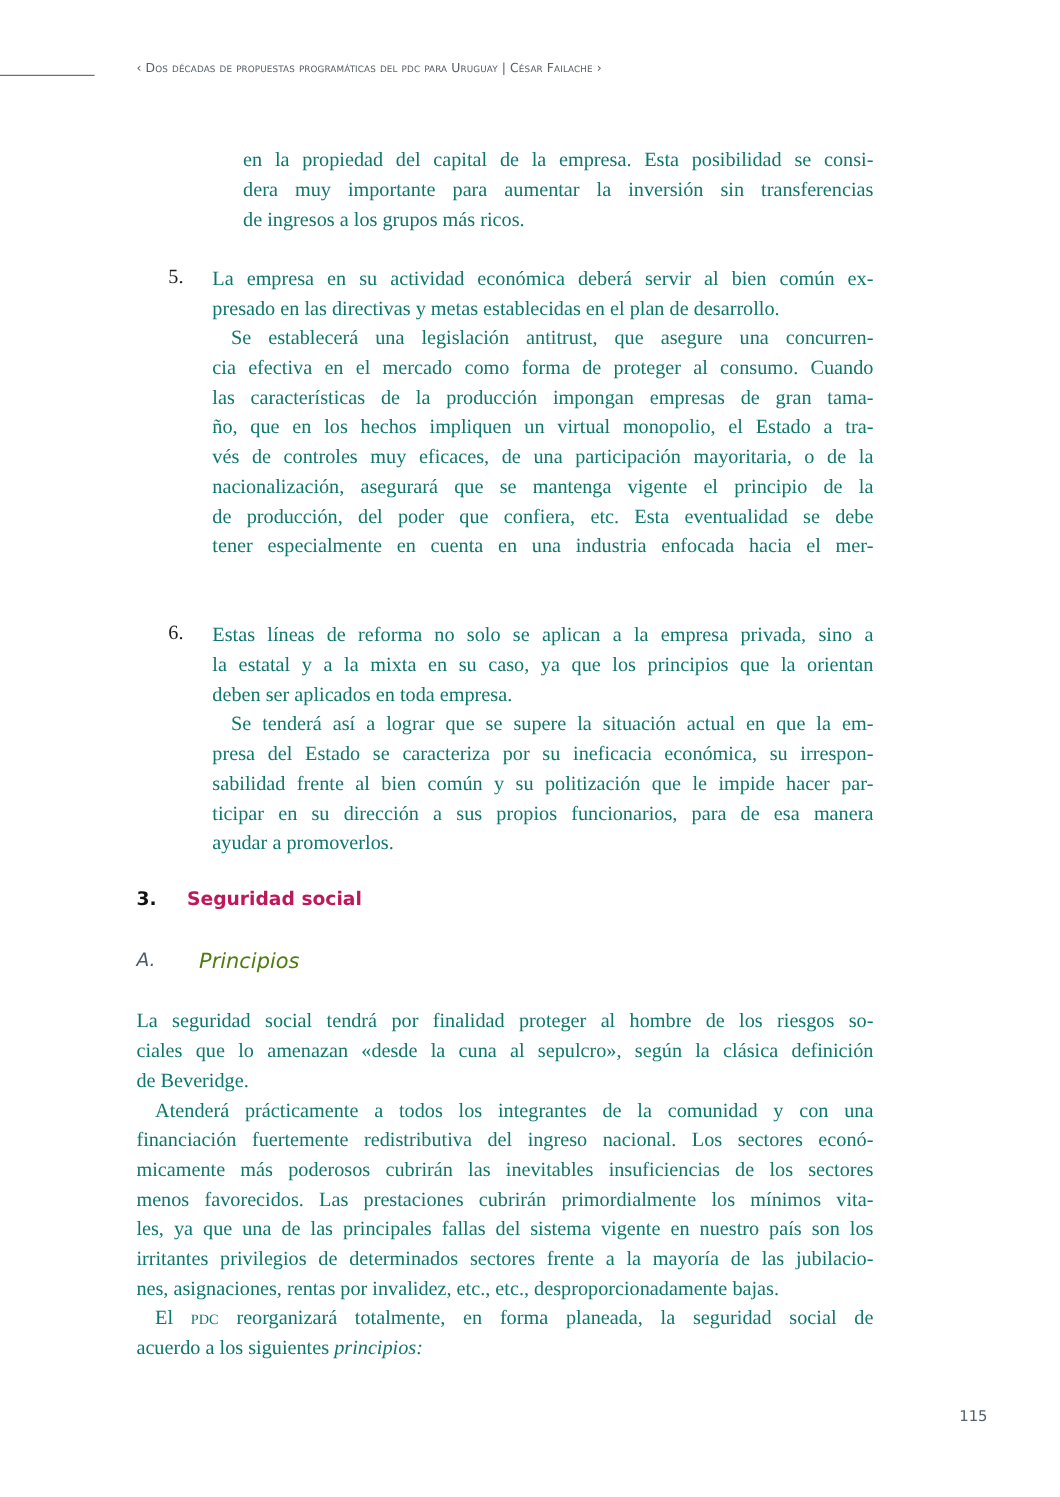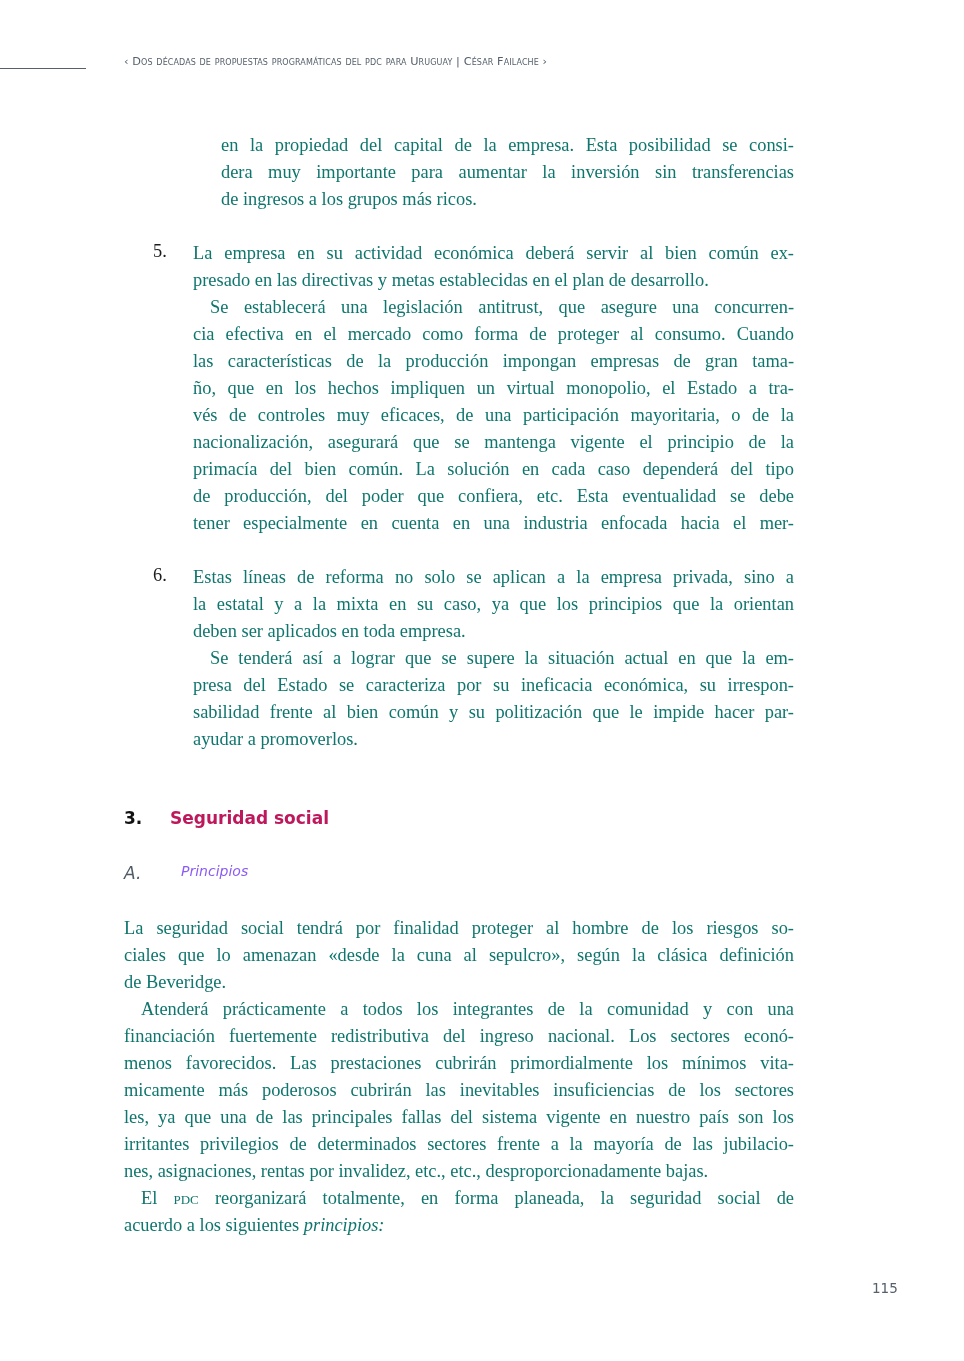--- a/index.html
+++ b/index.html
@@ -35,21 +35,21 @@
   .section-title {
     position: absolute; left: 170px; top: 808px;
     font-family: "DejaVu Sans", sans-serif; font-weight: bold; font-size: 17px; color: #be185d;
   }
   .sub-num {
     position: absolute; left: 124px; top: 863px;
     font-family: "DejaVu Sans", sans-serif; font-style: italic; font-size: 17px; color: #4e5a66;
   }
   .sub-title {
     position: absolute; left: 181px; top: 863px;
-    font-family: "DejaVu Sans", sans-serif; font-style: italic; font-size: 14px; color: #8b5cf6;
+    font-family: "DejaVu Sans", sans-serif; font-style: italic; font-size: 19px; color: #4d7c0f;
   }
   .smallcaps { font-variant: small-caps; }
   .page-number {
     position: absolute; left: 828px; top: 1280px;
     font-family: "DejaVu Sans", sans-serif; font-size: 13.5px; color: #55606b; margin-left: 44px;
   }
 </style>
 </head>
 <body>
 
@@ -67,50 +67,50 @@
   <div class="item-num" style="left:153px; top:241px;">5.</div>
   <div class="block serif" style="left:193px; top:240px; width:601px;">
     <span class="line">La empresa en su actividad económica deberá servir al bien común ex-</span>
     <span class="line last">presado en las directivas y metas establecidas en el plan de desarrollo.</span>
     <span class="line indent">Se establecerá una legislación antitrust, que asegure una concurren-</span>
     <span class="line">cia efectiva en el mercado como forma de proteger al consumo. Cuando</span>
     <span class="line">las características de la producción impongan empresas de gran tama-</span>
     <span class="line">ño, que en los hechos impliquen un virtual monopolio, el Estado a tra-</span>
     <span class="line">vés de controles muy eficaces, de una participación mayoritaria, o de la</span>
     <span class="line">nacionalización, asegurará que se mantenga vigente el principio de la</span>
-    <span class="line">primacía del bien común. La solución en cada caso dependerá del tipo</span>
     <span class="line">de producción, del poder que confiera, etc. Esta eventualidad se debe</span>
     <span class="line">tener especialmente en cuenta en una industria enfocada hacia el mer-</span>
   </div>
 
   <div class="item-num" style="left:153px; top:565px;">6.</div>
   <div class="block serif" style="left:193px; top:564px; width:601px;">
     <span class="line">Estas líneas de reforma no solo se aplican a la empresa privada, sino a</span>
     <span class="line">la estatal y a la mixta en su caso, ya que los principios que la orientan</span>
     <span class="line last">deben ser aplicados en toda empresa.</span>
     <span class="line indent">Se tenderá así a lograr que se supere la situación actual en que la em-</span>
     <span class="line">presa del Estado se caracteriza por su ineficacia económica, su irrespon-</span>
     <span class="line">sabilidad frente al bien común y su politización que le impide hacer par-</span>
+    <span class="line">ticipar en su dirección a sus propios funcionarios, para de esa manera</span>
     <span class="line last">ayudar a promoverlos.</span>
   </div>
 
   <div class="section-num">3.</div>
   <div class="section-title">Seguridad social</div>
 
   <div class="sub-num">A.</div>
   <div class="sub-title">Principios</div>
 
   <div class="block serif" style="left:124px; top:915px; width:670px;">
     <span class="line">La seguridad social tendrá por finalidad proteger al hombre de los riesgos so-</span>
     <span class="line">ciales que lo amenazan «desde la cuna al sepulcro», según la clásica definición</span>
     <span class="line last">de Beveridge.</span>
     <span class="line indent">Atenderá prácticamente a todos los integrantes de la comunidad y con una</span>
     <span class="line">financiación fuertemente redistributiva del ingreso nacional. Los sectores econó-</span>
+    <span class="line">micamente más poderosos cubrirán las inevitables insuficiencias de los sectores</span>
     <span class="line">menos favorecidos. Las prestaciones cubrirán primordialmente los mínimos vita-</span>
-    <span class="line">micamente más poderosos cubrirán las inevitables insuficiencias de los sectores</span>
     <span class="line">les, ya que una de las principales fallas del sistema vigente en nuestro país son los</span>
     <span class="line">irritantes privilegios de determinados sectores frente a la mayoría de las jubilacio-</span>
     <span class="line last">nes, asignaciones, rentas por invalidez, etc., etc., desproporcionadamente bajas.</span>
     <span class="line indent"><span>El </span><span class="smallcaps">pdc</span><span> reorganizará totalmente, en forma planeada, la seguridad social de</span></span>
     <span class="line last"><span>acuerdo a los siguientes </span><em>principios:</em></span>
   </div>
 
   <div class="page-number">115</div>
 </div>
 

